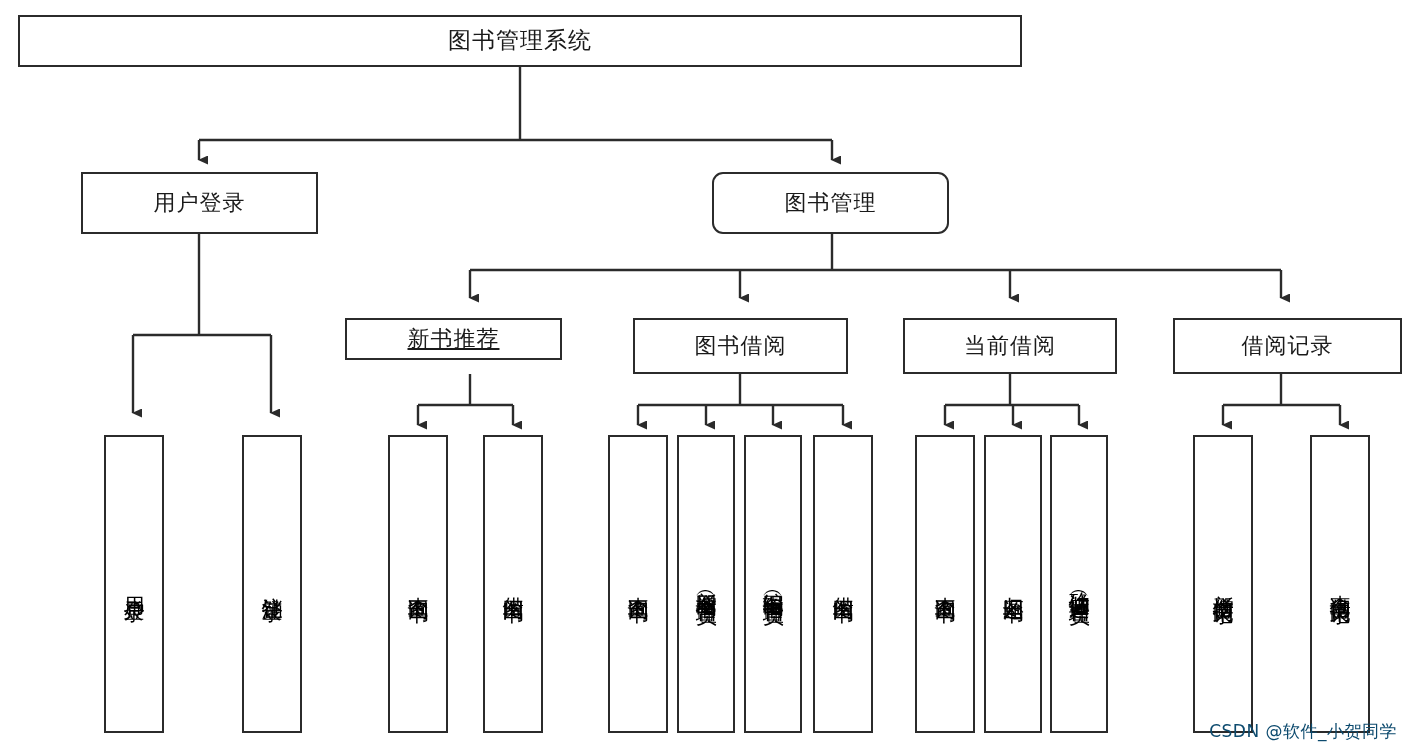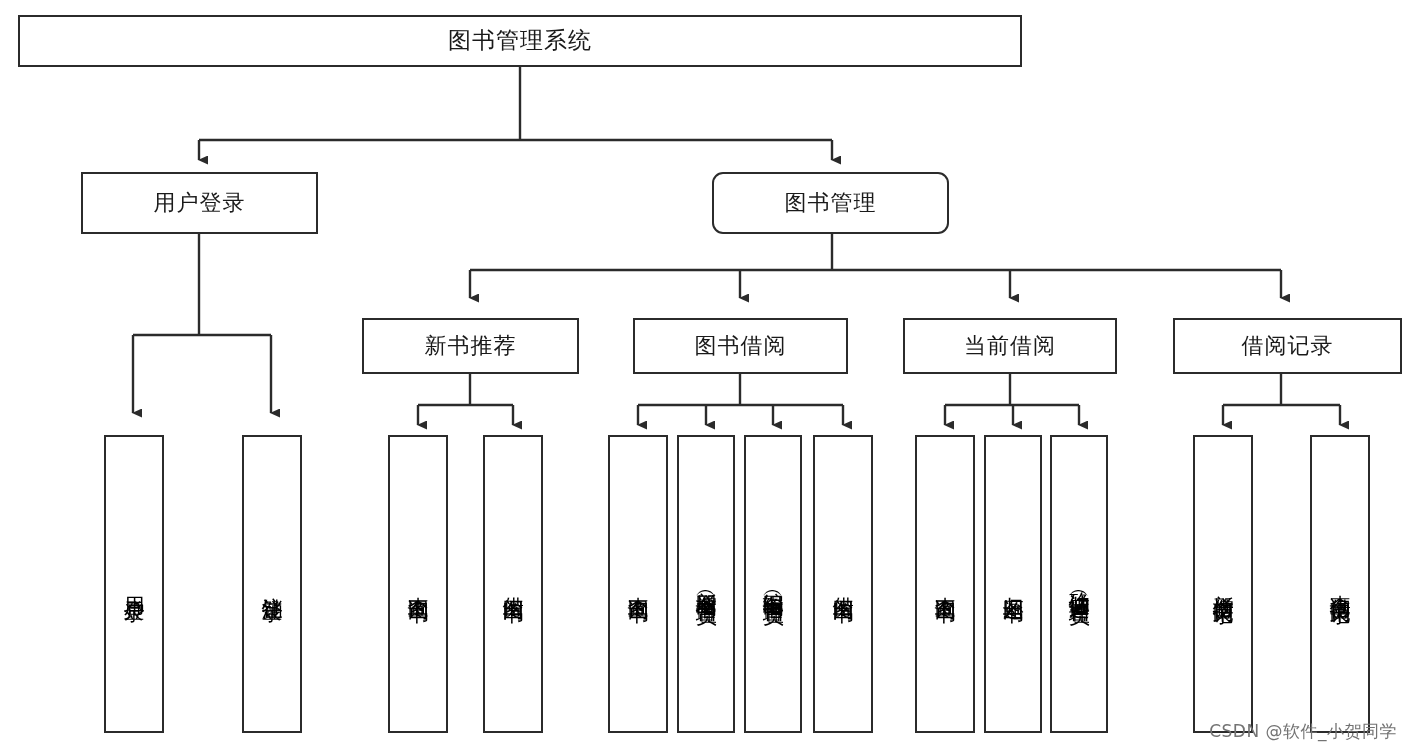--- a/index.html
+++ b/index.html
@@ -61,21 +61,21 @@
     top: 0;
     width: 1405px;
     height: 747px;
     pointer-events: none;
   }
   .watermark {
     position: absolute;
     right: 8px;
     bottom: 4px;
     font-size: 17px;
-    color: #737373;
+    color: #0c4a6e;
     letter-spacing: 0.5px;
     white-space: nowrap;
   }
 </style>
 </head>
 <body>
 
 <div id="canvas">
 
   <svg class="edges" viewBox="0 0 1405 747">
@@ -127,21 +127,21 @@
       <path d="M1340,405 L1340,425" marker-end="url(#arw)"></path>
     </g>
   </svg>
 
   <div class="node node-h node-root" style="left:18px; top:15px; width:1004px; height:52px;">图书管理系统</div>
 
   <div class="node node-h" style="left:81px; top:172px; width:237px; height:62px;">用户登录</div>
 
   <div class="node node-h" style="left:712px; top:172px; width:237px; height:62px;border-radius:11px;">图书管理</div>
 
-  <div class="node node-h" style="left:362px; top:318px; width:217px; height:56px;">新书推荐</div>
+  <div class="node node-h" style="left:345px; top:318px; width:217px; height:42px;text-decoration:underline;">新书推荐</div>
 
   <div class="node node-h" style="left:633px; top:318px; width:215px; height:56px;">图书借阅</div>
 
   <div class="node node-h" style="left:903px; top:318px; width:214px; height:56px;">当前借阅</div>
 
   <div class="node node-h" style="left:1173px; top:318px; width:229px; height:56px;">借阅记录</div>
 
   <div class="leafwrap" style="left:104px; top:435px; width:60px; height:298px;">
     <span class="node-v">用户登录</span>
   </div>

